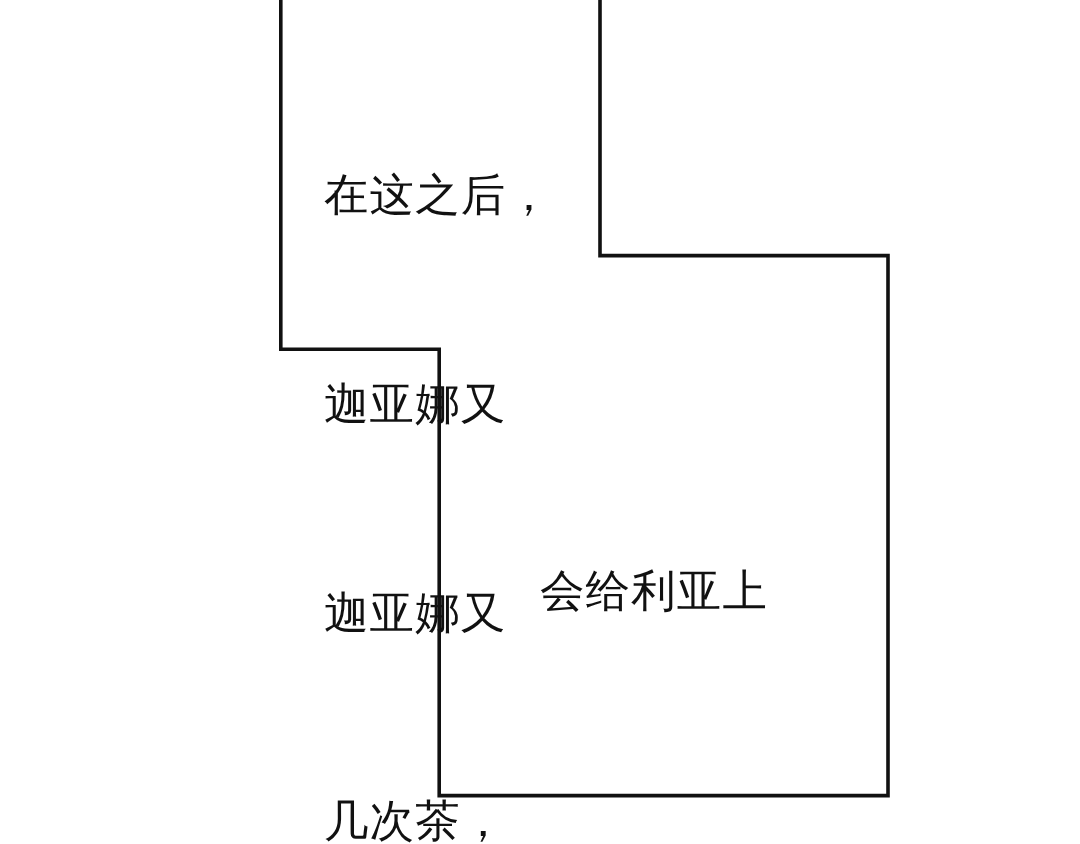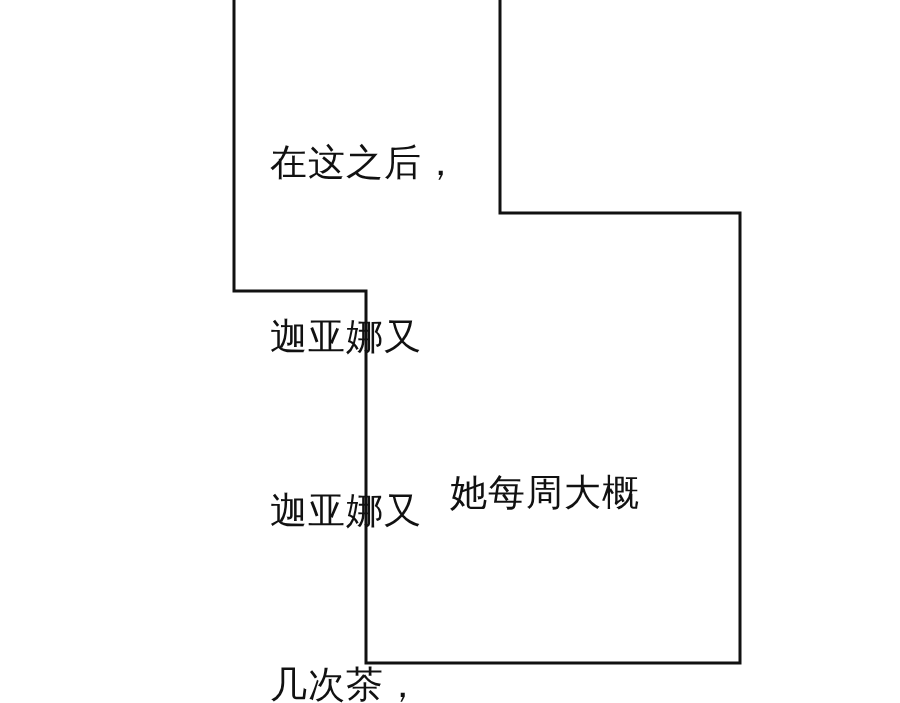--- a/index.html
+++ b/index.html
@@ -26,15 +26,15 @@
 </svg>
 
 <div id="cap1" class="caption">
   <div>在这之后，</div>
   <div>迦亚娜又</div>
   <div>迦亚娜又</div>
   <div>几次茶，</div>
 </div>
 
 <div id="cap2" class="caption">
-  <div>她每周大概</div>
+  <div>会给利亚上</div>
   
 </div>
 
 </body></html>

